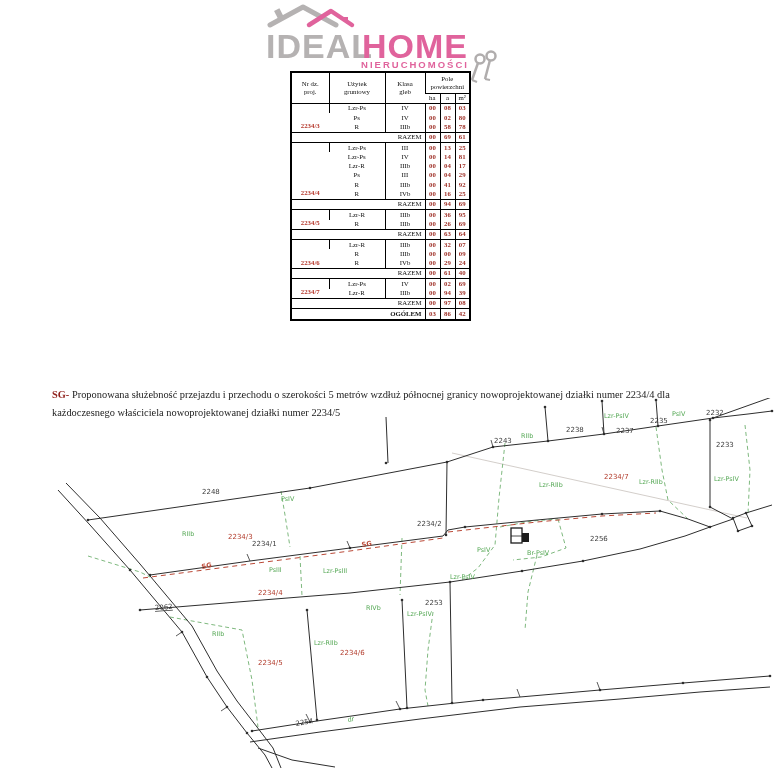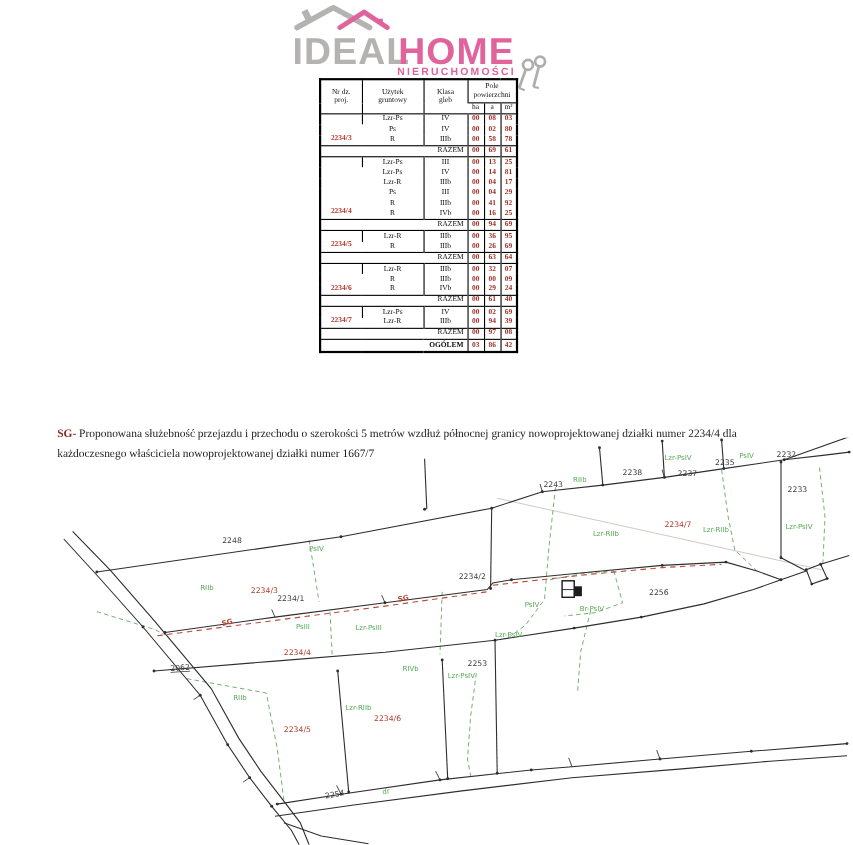--- a/index.html
+++ b/index.html
@@ -238,21 +238,21 @@
         <tr class="ogolemrow">
           <td colspan="3" class="ogolemlbl">OGÓLEM</td>
           <td class="n">03</td>
           <td class="n">86</td>
           <td class="n">42</td>
         </tr>
       </tbody>
     </table>
   </div>
 
-<p id="sg-note" class="abs"><span class="sg-prefix">SG-</span><span> Proponowana służebność przejazdu i przechodu o szerokości 5 metrów wzdłuż północnej granicy nowoprojektowanej działki numer 2234/4 dla każdoczesnego właściciela nowoprojektowanej działki numer 1667/7</span></p>
+<p id="sg-note" class="abs"><span class="sg-prefix">SG-</span><span> Proponowana służebność przejazdu i przechodu o szerokości 5 metrów wzdłuż północnej granicy nowoprojektowanej działki numer 2234/4 dla każdoczesnego właściciela nowoprojektowanej działki numer 2234/5</span></p>
 
 <svg id="map" class="abs" viewBox="40 398 735 370">
   <g id="map-gray">
       <polyline points="452,453 747,518" class="gy"></polyline>
     </g>
   <g id="map-green">
       <polyline points="281,491 285,515 290,547" class="gd"></polyline>
       <polyline points="505,443 499,498 495,545 478,568 462,580" class="gd"></polyline>
       <polyline points="656,427 662,470 668,500 688,519" class="gd"></polyline>
       <polyline points="745,425 750,470 748,514" class="gd"></polyline>

